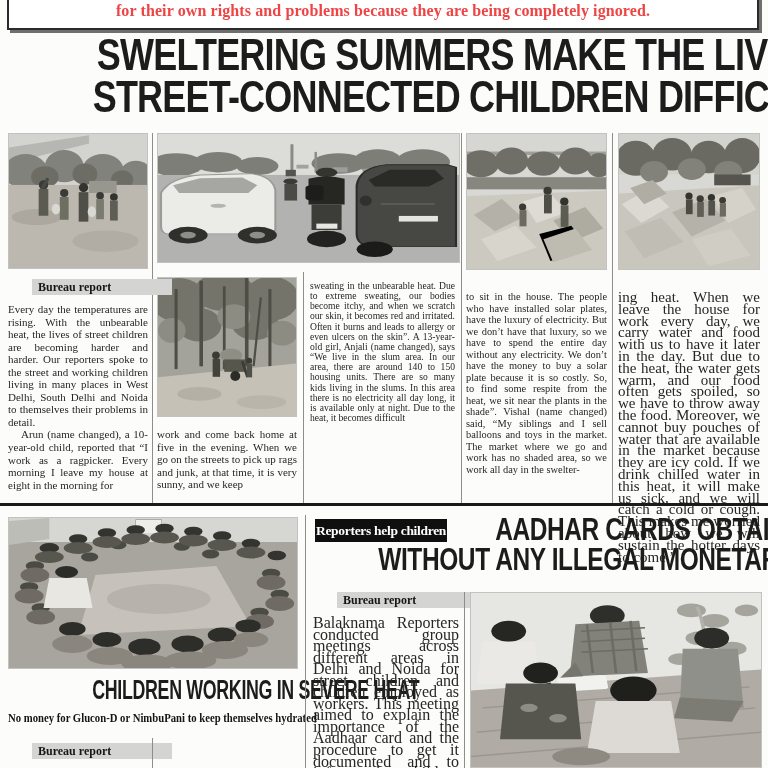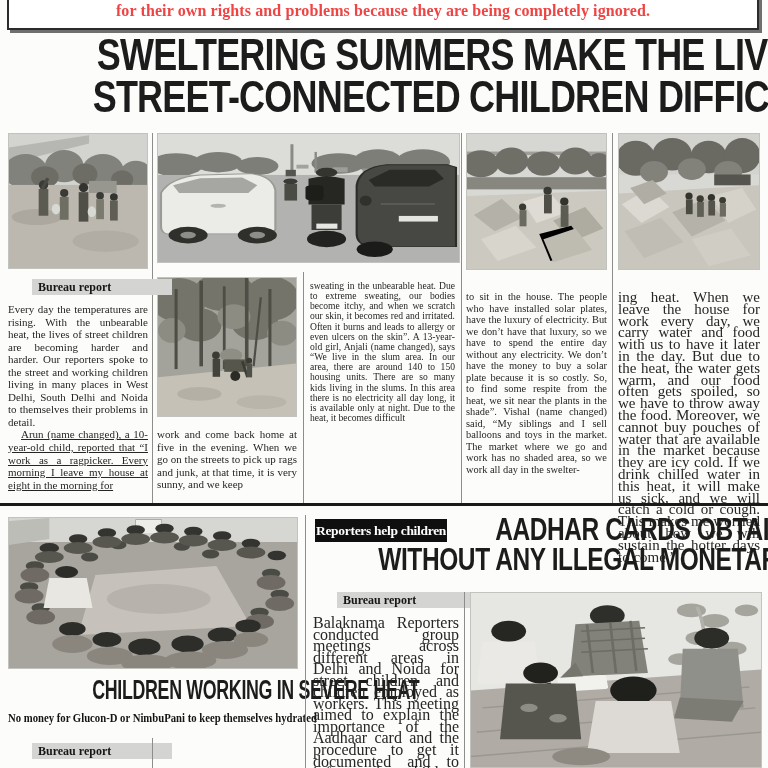--- a/index.html
+++ b/index.html
@@ -18,21 +18,21 @@
   .cond{font-family:"Liberation Sans",sans-serif;font-weight:bold;white-space:nowrap;
         display:inline-block;color:#1c1c1c;}
   
   .photo{position:absolute;border:1px solid #c2c2be;background:#d8d8d5;box-sizing:border-box;}
   .photo svg{display:block;width:100%;height:100%;}
   
   .bureau{position:absolute;background:#d4d4d2;color:#161616;font-weight:bold;font-size:12px;
           line-height:16px;padding:0 6px;box-sizing:border-box;margin-left:24px;}
   .bodycol{position:absolute;text-align:justify;}
   .bodycol p{margin:0 0 0 0;}
-  .bodycol p.indent{text-indent:13px;text-decoration:underline;}
+  .bodycol p.indent{text-indent:13px;}
   .vrule{position:absolute;width:1px;background:#8d8d8a;}
   .hrule{position:absolute;left:0;width:768px;background:#1a1a1a;}
   
   .heat-headline{position:absolute;left:8px;top:676px;width:290px;text-align:center;}
   .heat-headline .cond{font-size:27px;line-height:28px;transform:scaleX(0.66);transform-origin:center;letter-spacing:-0.5px;}
   .heat-subhead{position:absolute;left:8px;top:712px;width:300px;font-weight:bold;font-size:11.5px;
                 transform:scaleX(0.93);transform-origin:left;white-space:nowrap;color:#141414;}
   
   .kicker{position:absolute;left:315px;top:519px;width:132px;height:23px;background:#0f0f0f;
           color:#ffffff;font-weight:bold;font-size:13.5px;display:flex;align-items:center;

